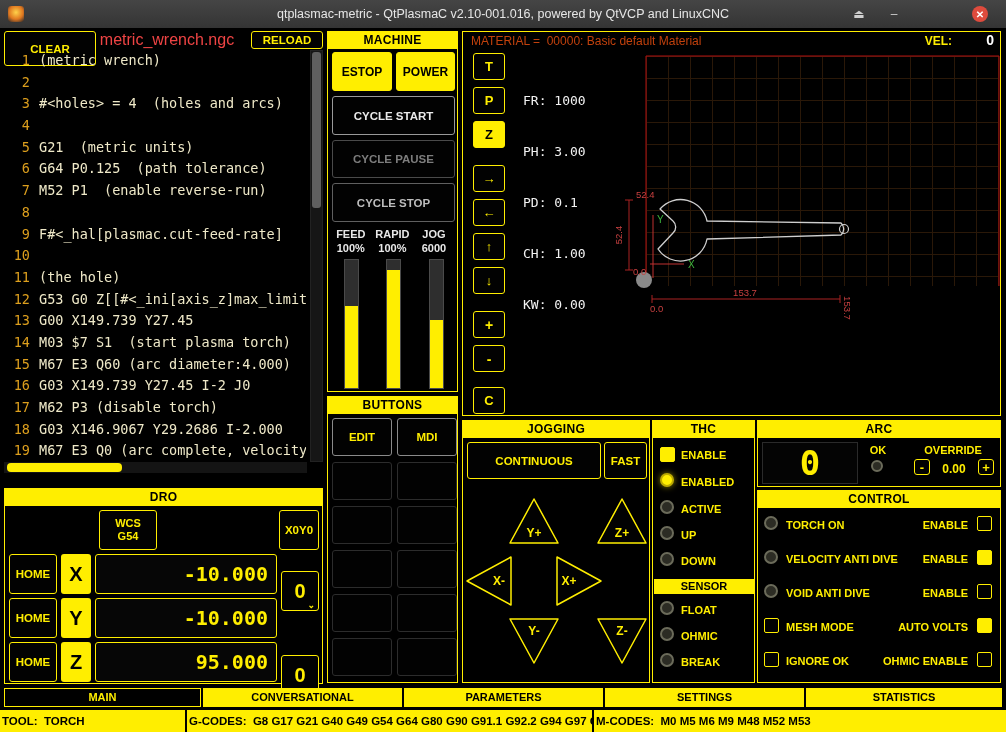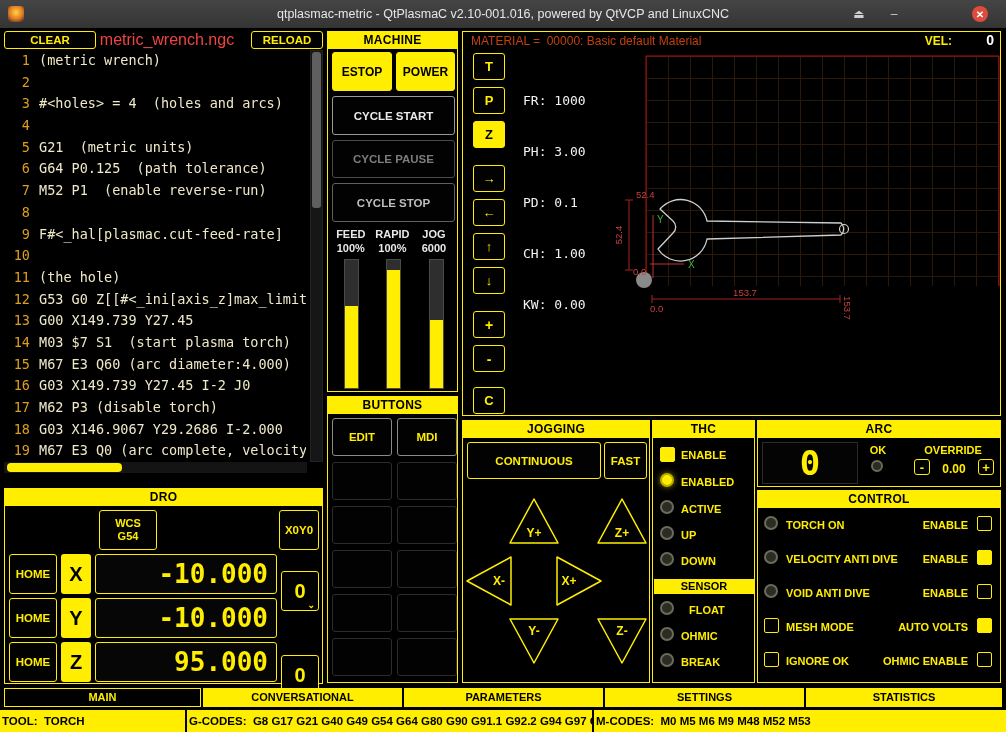--- a/index.html
+++ b/index.html
@@ -38,21 +38,21 @@
   .gtxt { color:#efe9c8; }
   .vscroll { position:absolute; left:310px; top:50px; width:13px; height:412px; background:#161616; border:1px solid #222; }
   .vhandle { position:absolute; left:1px; top:1px; width:9px; height:38%; background:#5f5f5f; border-radius:3px; }
   .hscroll { position:absolute; left:4px; top:462px; width:303px; height:11px; background:#141414; }
   .hhandle { position:absolute; left:3px; top:1px; width:115px; height:9px; background:#ffee00; border-radius:4px; }
 
   
   .axisletter { background:#ffee00; color:#000; font-size:20px; font-weight:bold; border-radius:3px;
     display:flex; align-items:center; justify-content:center; }
   .droval { background:#060606; border:1px solid #ffee00; border-radius:3px; color:#ffee00;
-    font-family:"DejaVu Sans Mono",monospace; font-size:26px; font-weight:bold; text-align:right;
+    font-family:"DejaVu Sans Mono",monospace; font-size:20px; font-weight:bold; text-align:right;
     line-height:38px; padding-right:8px; }
   .zerobtn { position:relative; }
   .zerobtn .chev { position:absolute; right:3px; bottom:0px; font-size:9px; color:#ffee00; }
 
   
   .slidercols { position:absolute; left:2px; top:196px; width:125px; display:flex; }
   .scol { width:41.6px; text-align:center; color:#e8e8e8; font-size:11px; font-weight:bold; }
   .track { position:absolute; width:15px; height:130px; background:#2e2e2e; border:1px solid #4a4a4a; }
   .fill { position:absolute; left:0; bottom:0; width:100%; background:#ffee00; }
 
@@ -86,21 +86,21 @@
 <body>
 
 <div class="titlebar">
   <div class="appicon"></div>
   <div class="title">qtplasmac-metric - QtPlasmaC v2.10-001.016, powered by QtVCP and LinuxCNC</div>
   <div class="wbtn" style="right:138px;">⏏</div>
   <div class="wbtn" style="right:103px;">–</div>
   <div class="wbtn close" style="right:18px;">✕</div>
 </div>
 
-<div class="btn" style="left:4px; top:31px; width:92px; height:18px;">CLEAR</div>
+<div class="btn" style="left:4px; top:31px; width:92px; height:35px;">CLEAR</div>
 <div class="abs" style="left:92px; top:31px; width:150px; height:18px; color:#ef4444; font-size:16px; display:flex; align-items:center; justify-content:center;">metric_wrench.ngc</div>
 <div class="btn" style="left:251px; top:31px; width:72px; height:18px;">RELOAD</div>
 
 <div class="gcode">
   <div class="gline"><span class="gnum">1</span><span class="gtxt">(metric wrench)</span></div>
   <div class="gline"><span class="gnum">2</span><span class="gtxt"></span></div>
   <div class="gline"><span class="gnum">3</span><span class="gtxt">#&lt;holes&gt; = 4  (holes and arcs)</span></div>
   <div class="gline"><span class="gnum">4</span><span class="gtxt"></span></div>
   <div class="gline"><span class="gnum">5</span><span class="gtxt">G21  (metric units)</span></div>
   <div class="gline"><span class="gnum">6</span><span class="gtxt">G64 P0.125  (path tolerance)</span></div>
@@ -295,21 +295,21 @@
   <div class="led onled" style="left:7px; top:52px;"></div>
   <div class="plabel" style="left:28px; top:55px;">ENABLED</div>
   <div class="led" style="left:7px; top:79px;"></div>
   <div class="plabel" style="left:28px; top:82px;">ACTIVE</div>
   <div class="led" style="left:7px; top:105px;"></div>
   <div class="plabel" style="left:28px; top:108px;">UP</div>
   <div class="led" style="left:7px; top:131px;"></div>
   <div class="plabel" style="left:28px; top:134px;">DOWN</div>
   <div class="subhead" style="left:1px; top:158px; width:100px;">SENSOR</div>
   <div class="led" style="left:7px; top:180px;"></div>
-  <div class="plabel" style="left:36px; top:183px;">FLOAT</div>
+  <div class="plabel" style="left:28px; top:183px;">FLOAT</div>
   <div class="led" style="left:7px; top:206px;"></div>
   <div class="plabel" style="left:28px; top:209px;">OHMIC</div>
   <div class="led" style="left:7px; top:232px;"></div>
   <div class="plabel" style="left:28px; top:235px;">BREAK</div>
 </div>
 
 <div class="panel" style="left:757px; top:420px; width:244px; height:67px;">
   <div class="phead">ARC</div>
   <div class="abs" style="left:4px; top:21px; width:96px; height:42px; background:#040404; border:1px solid #2a2a2a; color:#ffee00; font-family:'DejaVu Sans Mono',monospace; font-size:34px; font-weight:bold; display:flex; align-items:center; justify-content:center;">0</div>
   <div class="plabel" style="left:106px; top:23px; width:28px; text-align:center;">OK</div>

